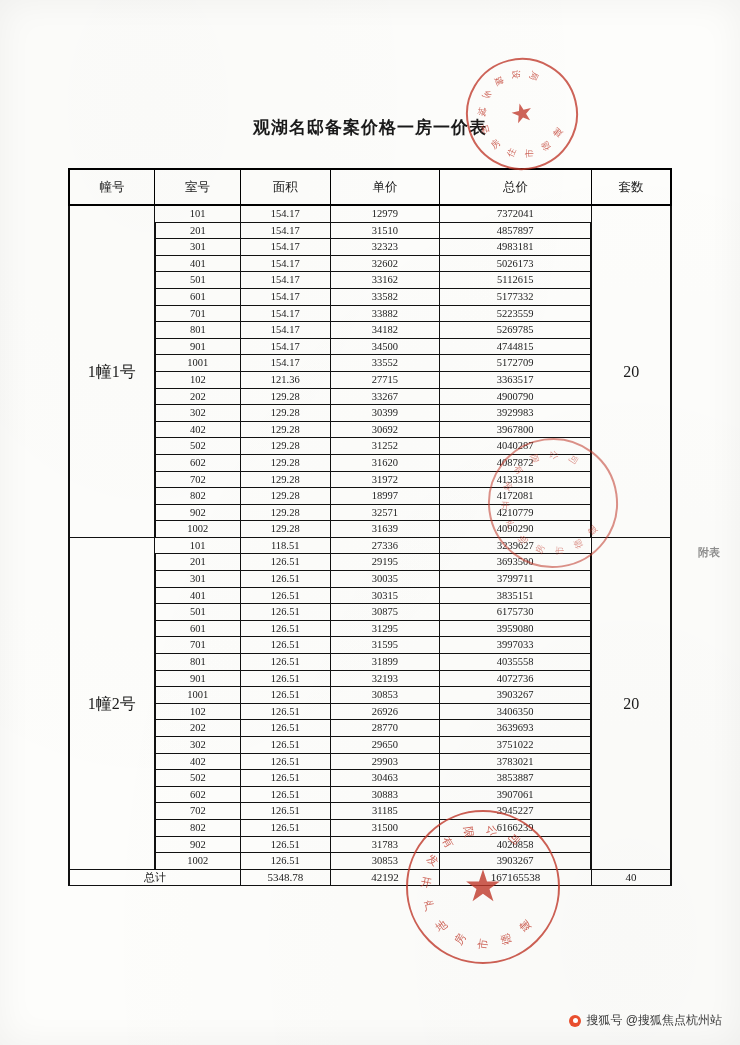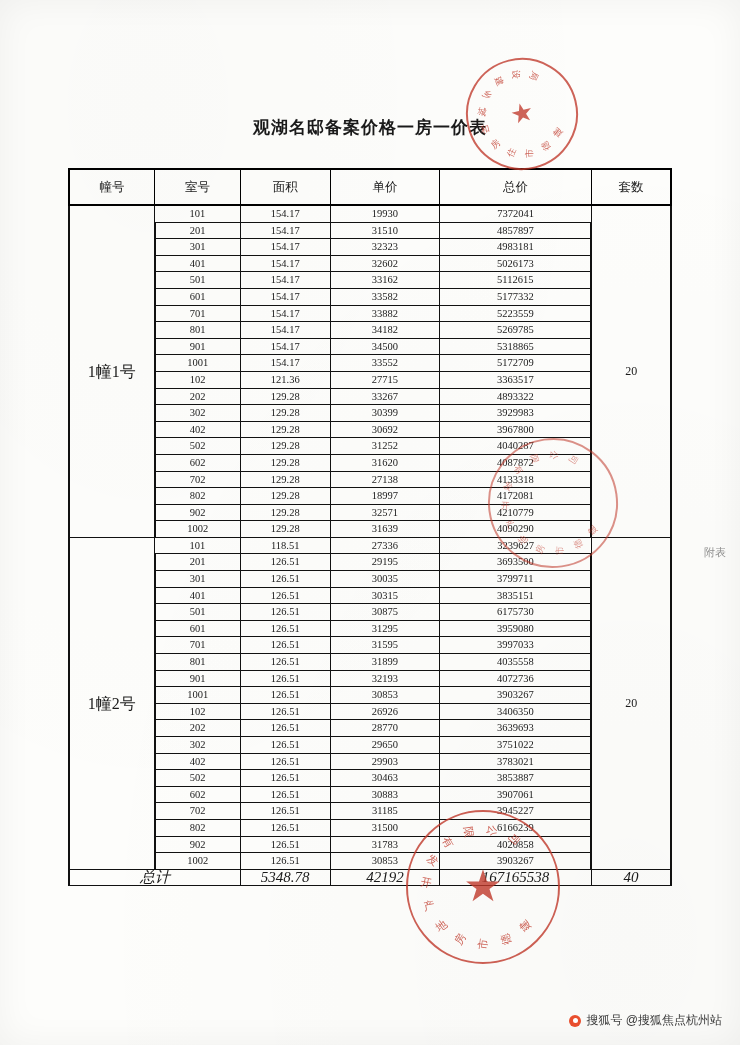--- a/index.html
+++ b/index.html
@@ -72,32 +72,31 @@
   .col-r  { width: 86px; }
   .col-a  { width: 90px; }
   .col-u  { width: 110px; }
   .col-t  { width: 152px; }
   .col-s  { width: 80px; }
   .group-cell {
     font-size: 16px;
     border-left-width: 2px;
   }
   .count-cell {
-    font-size: 12px;
+    font-size: 16px;
     border-right-width: 2px;
   }
   tbody td:first-child { border-left-width: 2px; }
   tbody td:last-child  { border-right-width: 2px; }
   .total-row td {
     height: 30px;
     line-height: 30px;
-    font-size: 15px;
+    font-size: 11px;
     border-width: 1px;
     border-bottom-width: 2px;
-    font-style: italic;
   }
   .total-row td:first-child { border-left-width: 2px; }
   .total-row td:last-child  { border-right-width: 2px; }
 
   
   .seal {
     position: absolute;
     border-radius: 50%;
     border: 2.5px solid #c0392b;
     color: #c0392b;
@@ -152,21 +151,22 @@
   #seal-bottom .star { font-size: 44px; }
   .side-mark {
     position: absolute;
     right: 14px;
     top: 545px;
     width: 34px;
     font-size: 11px;
     color: #555;
     opacity: .65;
     line-height: 15px;
-    text-align: right;
+    text-align: center;
+    font-weight: bold;
   }
   .footer-credit {
     position: absolute;
     right: 18px;
     bottom: 16px;
     font-size: 12px;
     color: #3a3a3a;
     font-family: "Liberation Sans", sans-serif;
     display: flex;
     align-items: center;
@@ -220,21 +220,21 @@
         <th>单价</th>
         <th>总价</th>
         <th>套数</th>
       </tr>
     </thead>
     <tbody id="table-body">
         <tr>
           <td class="group-cell" rowspan="20">1幢1号</td>
           <td>101</td>
           <td>154.17</td>
-          <td>19930</td>
+          <td>12979</td>
           <td>7372041</td>
           <td class="count-cell" rowspan="20">20</td>
         </tr>
         <tr>
           <td>201</td>
           <td>154.17</td>
           <td>31510</td>
           <td>4857897</td>
         </tr>
         <tr>
@@ -270,39 +270,39 @@
         <tr>
           <td>801</td>
           <td>154.17</td>
           <td>34182</td>
           <td>5269785</td>
         </tr>
         <tr>
           <td>901</td>
           <td>154.17</td>
           <td>34500</td>
-          <td>5318865</td>
+          <td>4744815</td>
         </tr>
         <tr>
           <td>1001</td>
           <td>154.17</td>
           <td>33552</td>
           <td>5172709</td>
         </tr>
         <tr>
           <td>102</td>
           <td>121.36</td>
           <td>27715</td>
           <td>3363517</td>
         </tr>
         <tr>
           <td>202</td>
           <td>129.28</td>
           <td>33267</td>
-          <td>4893322</td>
+          <td>4900790</td>
         </tr>
         <tr>
           <td>302</td>
           <td>129.28</td>
           <td>30399</td>
           <td>3929983</td>
         </tr>
         <tr>
           <td>402</td>
           <td>129.28</td>
@@ -317,21 +317,21 @@
         </tr>
         <tr>
           <td>602</td>
           <td>129.28</td>
           <td>31620</td>
           <td>4087872</td>
         </tr>
         <tr>
           <td>702</td>
           <td>129.28</td>
-          <td>27138</td>
+          <td>31972</td>
           <td>4133318</td>
         </tr>
         <tr>
           <td>802</td>
           <td>129.28</td>
           <td>18997</td>
           <td>4172081</td>
         </tr>
         <tr>
           <td>902</td>

